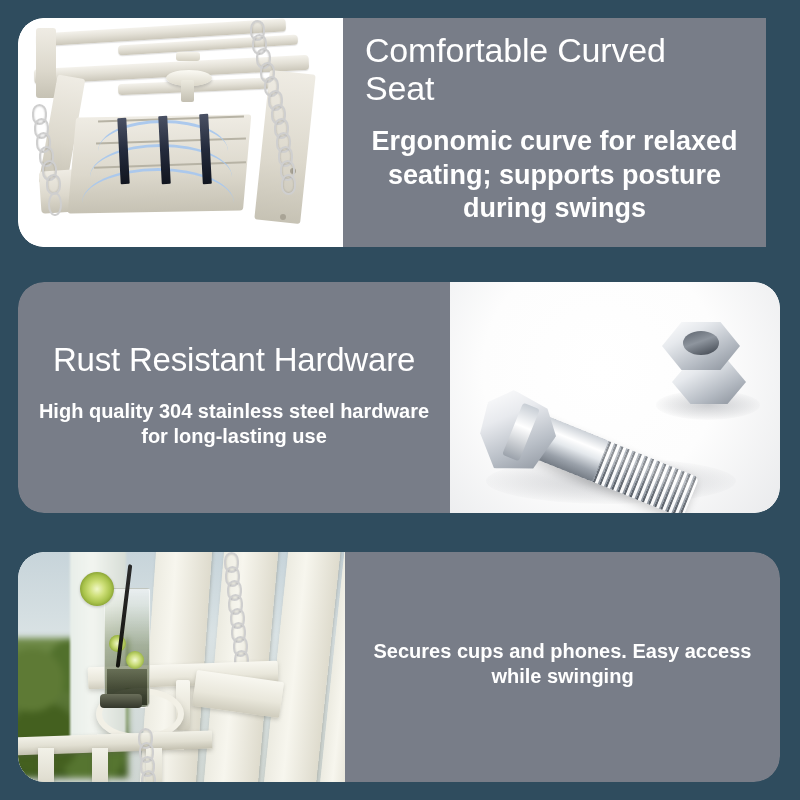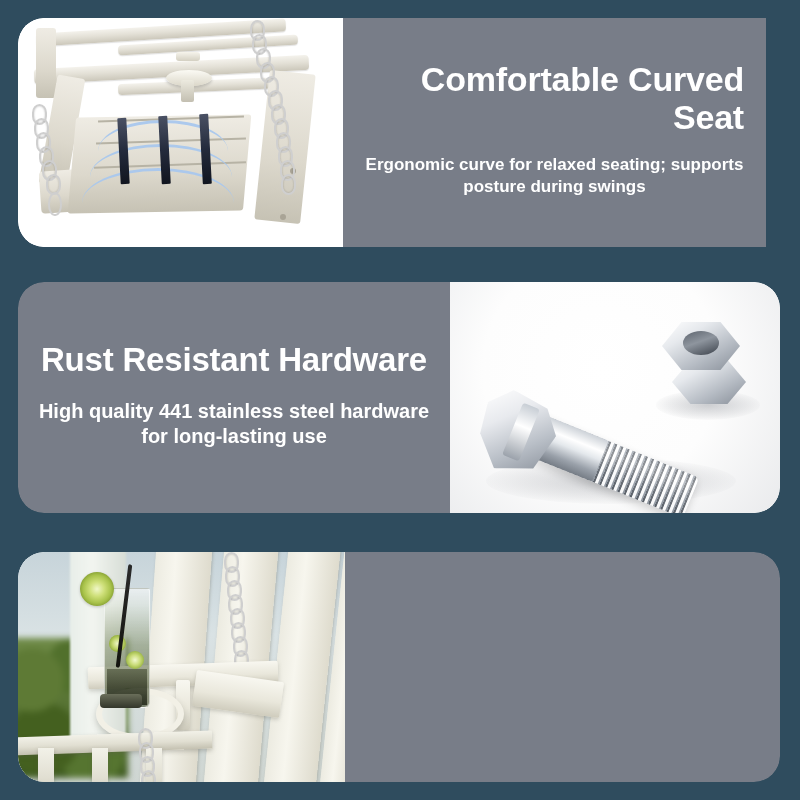--- a/index.html
+++ b/index.html
@@ -38,43 +38,43 @@
     background: #787d88;
     flex: 1 1 auto;
     display: flex;
     flex-direction: column;
     align-items: center;
     justify-content: center;
     box-sizing: border-box;
   }
   .title {
     color: #ffffff;
-    font-weight: bold;
-    text-align: right;
+    font-weight: normal;
+    text-align: left;
     line-height: 1.12;
     letter-spacing: -0.2px;
     margin: 0;
   }
   .subtitle {
     color: #ffffff;
     font-weight: bold;
     text-align: center;
     line-height: 1.25;
     margin: 0;
   }
 
   
   #panel-1 {
     left: 18px; top: 18px; width: 748px; height: 229px;
     border-radius: 26px 0 0 26px;
   }
   #panel-1 .media { width: 325px; height: 100%; border-radius: 26px 0 0 26px; }
   #panel-1 .textcol { padding: 10px 22px 18px; }
   #panel-1 .title { font-size: 34px; margin-bottom: 18px; }
-  #panel-1 .subtitle { font-size: 17px; }
+  #panel-1 .subtitle { font-size: 27px; }
 
   
   #panel-2 {
     left: 18px; top: 282px; width: 762px; height: 231px;
     border-radius: 26px;
   }
   #panel-2 .media { width: 330px; height: 100%; border-radius: 0 26px 26px 0; }
   #panel-2 .textcol { padding: 10px 18px 14px; border-radius: 26px 0 0 26px; }
   #panel-2 .title { font-size: 33px; margin-bottom: 20px; }
   #panel-2 .subtitle { font-size: 20px; }
@@ -329,21 +329,21 @@
         <div class="bolt-smooth"></div>
         <div class="hex-head"></div>
         <div style="position:absolute; left:62px; top:122px; width:18px; height:56px; transform:rotate(22deg);
              background:linear-gradient(180deg,#c8ced5 0%,#ffffff 40%,#9ba2ab 100%); border-radius:3px;"></div>
 
       </div>
     </div>
 
     <div class="textcol">
       <div class="title">Rust Resistant Hardware</div>
-      <div class="subtitle">High quality 441 stainless steel hardware for long-lasting use</div>
+      <div class="subtitle">High quality 304 stainless steel hardware for long-lasting use</div>
     </div>
   </div>
 
   <div class="panel row-normal" id="panel-3">
 
     <div class="media">
       <div class="cup-scene">
 
         <div class="hedge"></div>
         <div class="sky-post" style="left:52px; top:-4px; width:56px; height:190px;"></div>
@@ -389,16 +389,17 @@
 
         <div class="chain-link" style="left:120px; top:176px;"></div>
         <div class="chain-link" style="left:121px; top:190px;"></div>
         <div class="chain-link" style="left:122px; top:204px;"></div>
         <div class="chain-link" style="left:123px; top:218px;"></div>
 
       </div>
     </div>
 
     <div class="textcol">
+      <div class="subtitle">Secures cups and phones. Easy access while swinging</div>
     </div>
   </div>
 
 </div>
 
 </body></html>

